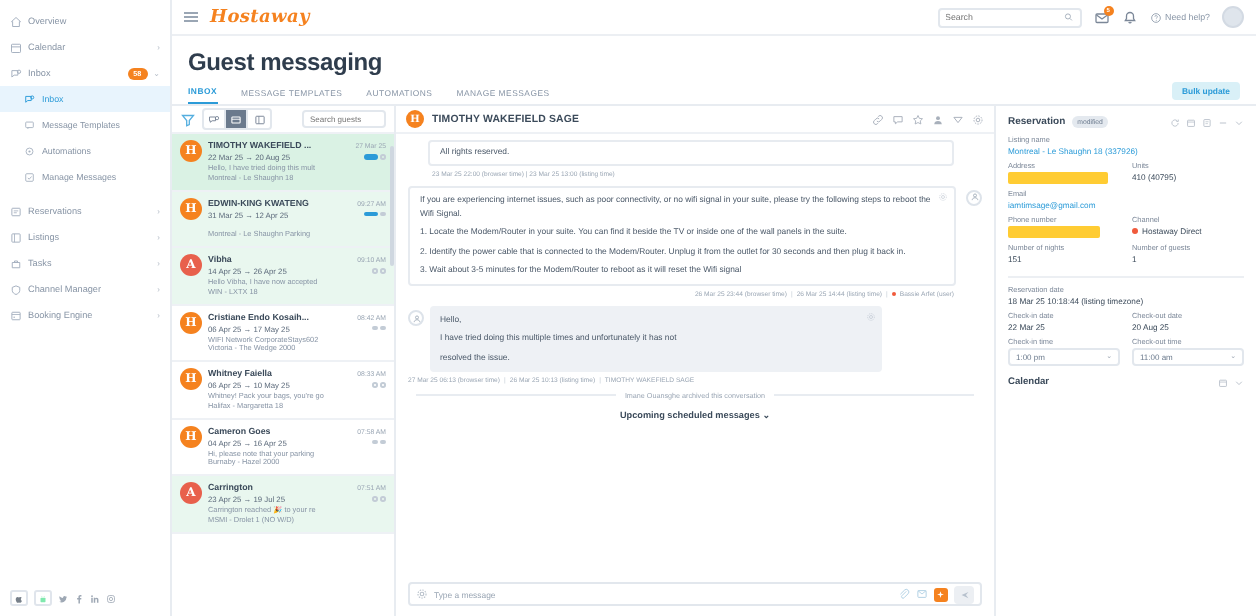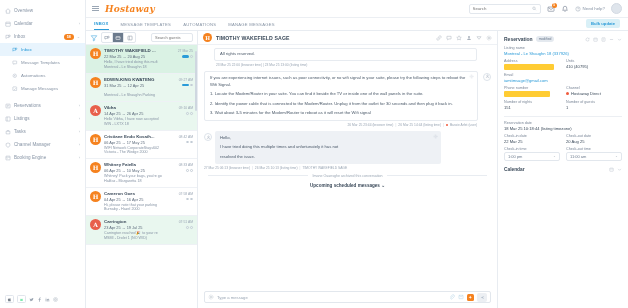--- a/index.html
+++ b/index.html
@@ -462,20 +462,23 @@
               <circle cx="8" cy="8" r="5.8" fill="none" stroke="#9aa6b4" stroke-width="1.3"></circle>
               <path d="M6.5 6.3a1.6 1.6 0 113 .8c-.6.6-1 .9-1 1.7" fill="none" stroke="#9aa6b4" stroke-width="1.2"></path>
               <circle cx="8.4" cy="11" r=".7" fill="#9aa6b4"></circle>
             </svg>
           <span>Need help?</span>
         </div>
         <div class="avatar-top"></div>
       </div>
     </div>
 
+    <div class="page-head">
+      <div class="page-title">Guest messaging</div>
+    </div>
 
     <div class="tabsrow">
       <div class="tab active">INBOX</div>
       <div class="tab">MESSAGE TEMPLATES</div>
       <div class="tab">AUTOMATIONS</div>
       <div class="tab">MANAGE MESSAGES</div>
       <div class="bulk-btn">Bulk update</div>
     </div>
 
     <div class="work">

